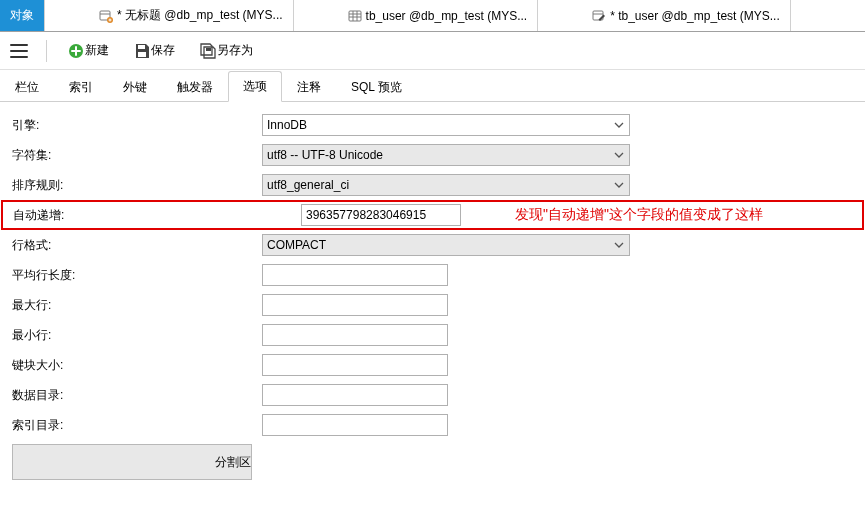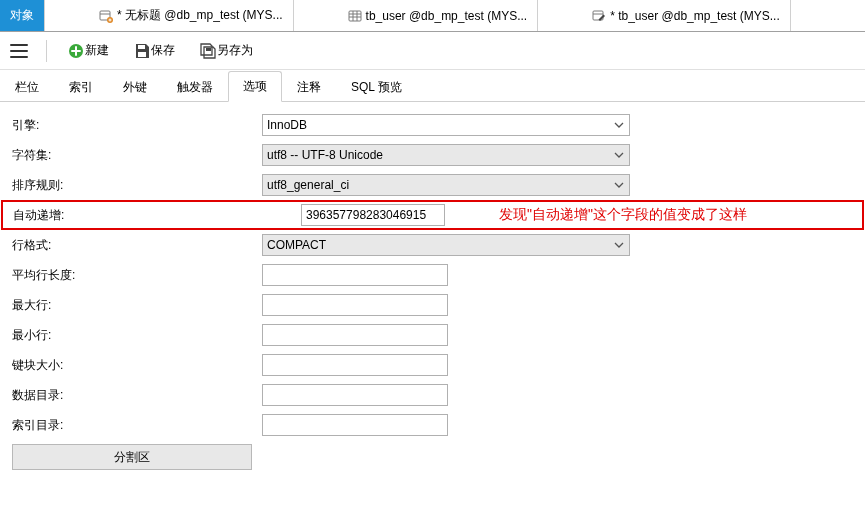--- a/index.html
+++ b/index.html
@@ -129,26 +129,26 @@
       color: #e00000;
       margin-left: 14px;
       font-size: 14px;
     }
     
     .bottom-btn-row {
       padding: 4px 12px;
     }
     .bottom-btn {
       width: 240px;
-      height: 26px;
+      height: 36px;
       background: #e8e8e8;
       border: 1px solid #b8b8b8;
       display: flex;
       align-items: center;
-      justify-content: center;
+      justify-content: flex-end;
       cursor: pointer;
     }
     input.plain {
       border: none;
       outline: none;
       background: transparent;
       width: 100%;
       height: 100%;
       font-family: inherit;
       font-size: 12px;
@@ -291,21 +291,21 @@
       <span class="sel-arrow">
           <svg width="10" height="6" viewBox="0 0 10 6">
             <path d="M1 1 L5 5 L9 1" fill="none" stroke="#555" stroke-width="1.3"></path>
           </svg>
         </span>
     </div>
   </div>
 
   <div class="form-row highlight-red" style="padding:2px 10px; margin:0 1px;">
     <div class="form-label" style="width:248px;">自动递增:</div>
-    <div class="form-ctrl" style="width:144px;">
+    <div class="form-ctrl" style="width:160px;">
       <input class="plain" value="396357798283046915" style="">
     </div>
     <span class="annotation">发现"自动递增"这个字段的值变成了这样</span>
   </div>
 
   <div class="form-row">
     <div class="form-label">行格式:</div>
     <div class="form-ctrl wide grey form-select">
       <span>COMPACT</span>
       <span class="sel-arrow">

